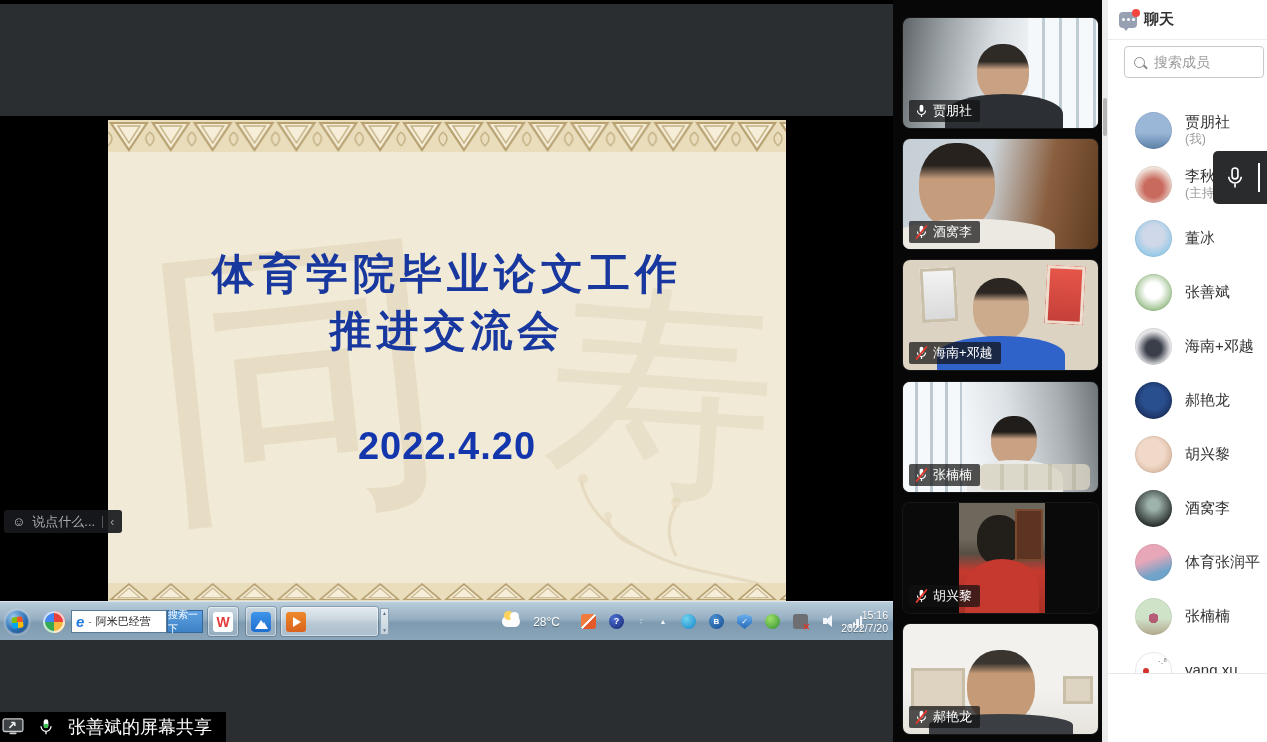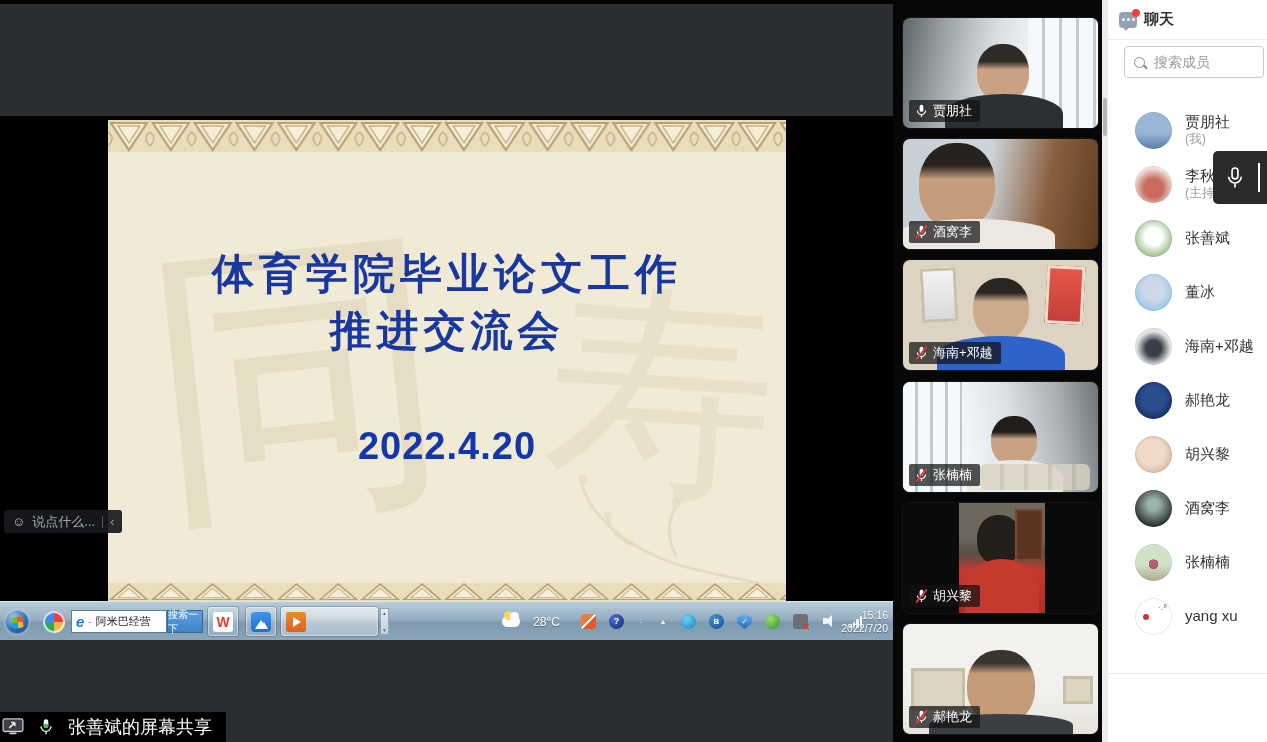--- a/index.html
+++ b/index.html
@@ -445,32 +445,32 @@
           </div>
         </div>
         <div class="member-row">
           <div class="avatar avatar-1"></div>
           <div class="member-meta">
             <div class="member-name">李秋宇</div>
             <div class="member-sub">(主持人)</div>
           </div>
         </div>
         <div class="member-row">
+          <div class="avatar avatar-3"></div>
+          <div class="member-meta">
+            <div class="member-name">董冰</div>
+          </div>
+        </div>
+        <div class="member-row">
           <div class="avatar avatar-2"></div>
           <div class="member-meta">
             <div class="member-name">张善斌</div>
           </div>
         </div>
         <div class="member-row">
-          <div class="avatar avatar-3"></div>
-          <div class="member-meta">
-            <div class="member-name">董冰</div>
-          </div>
-        </div>
-        <div class="member-row">
           <div class="avatar avatar-4"></div>
           <div class="member-meta">
             <div class="member-name">海南+邓越</div>
           </div>
         </div>
         <div class="member-row">
           <div class="avatar avatar-5"></div>
           <div class="member-meta">
             <div class="member-name">郝艳龙</div>
           </div>
@@ -478,20 +478,26 @@
         <div class="member-row">
           <div class="avatar avatar-6"></div>
           <div class="member-meta">
             <div class="member-name">胡兴黎</div>
           </div>
         </div>
         <div class="member-row">
           <div class="avatar avatar-7"></div>
           <div class="member-meta">
             <div class="member-name">酒窝李</div>
+          </div>
+        </div>
+        <div class="member-row">
+          <div class="avatar avatar-8"></div>
+          <div class="member-meta">
+            <div class="member-name">体育张润平</div>
           </div>
         </div>
         <div class="member-row">
           <div class="avatar avatar-9"></div>
           <div class="member-meta">
             <div class="member-name">张楠楠</div>
           </div>
         </div>
         <div class="member-row">
           <div class="avatar avatar-10"></div>

